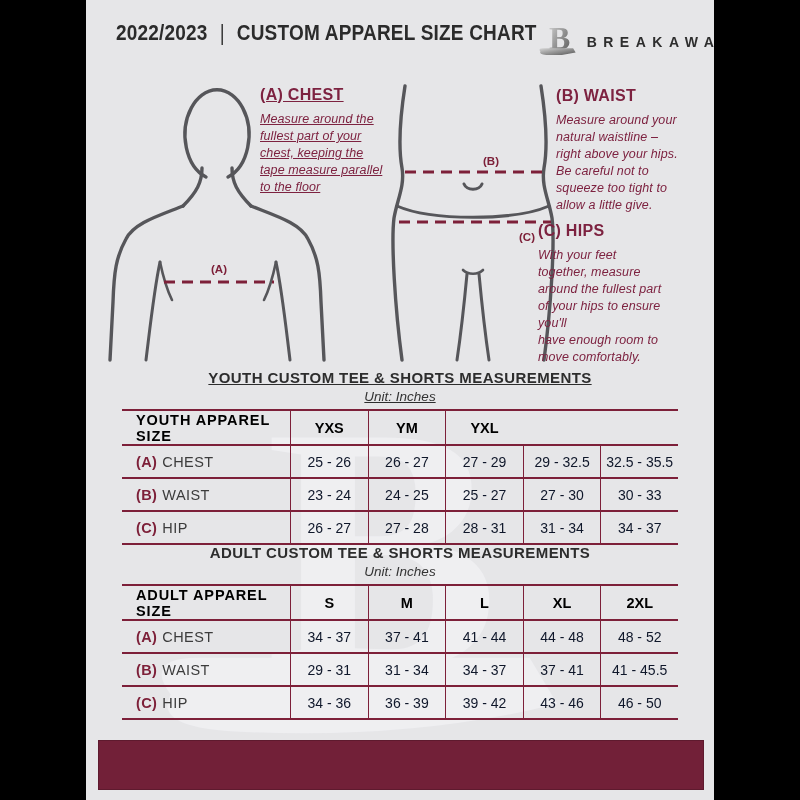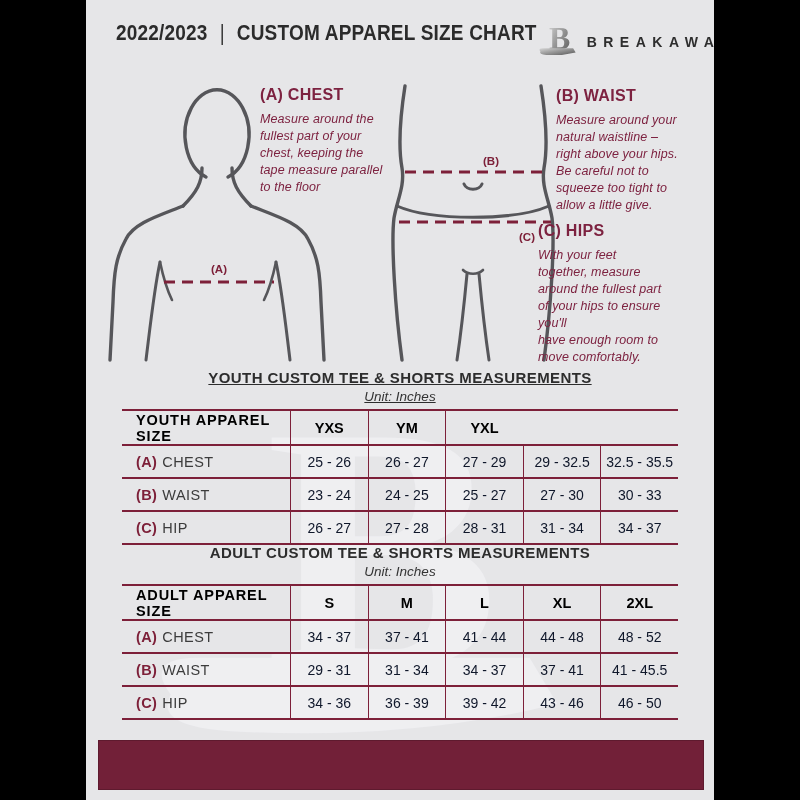--- a/index.html
+++ b/index.html
@@ -12,21 +12,21 @@
   .mast-sep{font-weight:400;color:#3a3a3a;padding:0 2px;}
   .brandblock{display:flex;align-items:center;gap:8px;}
   .brand-name{font-weight:700;font-size:14px;letter-spacing:6.5px;color:#2e2e2e;white-space:nowrap;}
 
   
   .figures{position:absolute;top:70px;left:0;width:628px;height:292px;z-index:2;}
   .figures svg{position:absolute;left:0;top:0;}
   .guide-block{position:absolute;color:#7d2240;}
   .guide-head{font-weight:700;font-size:16px;letter-spacing:.3px;margin-bottom:7px;}
   .guide-body{font-style:italic;font-size:12.5px;line-height:1.36;white-space:pre-line;letter-spacing:.1px;}
-  .gb-chest{left:174px;top:16px;width:150px;}
+  .gb-chest{left:174px;top:16px;width:150px;text-decoration:underline;}
   .gb-waist{left:470px;top:17px;width:130px;}
   .gb-hips{left:452px;top:152px;width:136px;}
 
   
   .table-head{position:absolute;left:0;right:0;text-align:center;z-index:2;color:#2d2d2d;}
   .th-title{font-weight:700;font-size:15px;letter-spacing:.4px;}
   .th-unit{font-style:italic;font-size:13.5px;margin-top:3px;color:#333;}
   .youth-head{top:369px;text-decoration:underline;}
   .adult-head{top:544px;}
 

